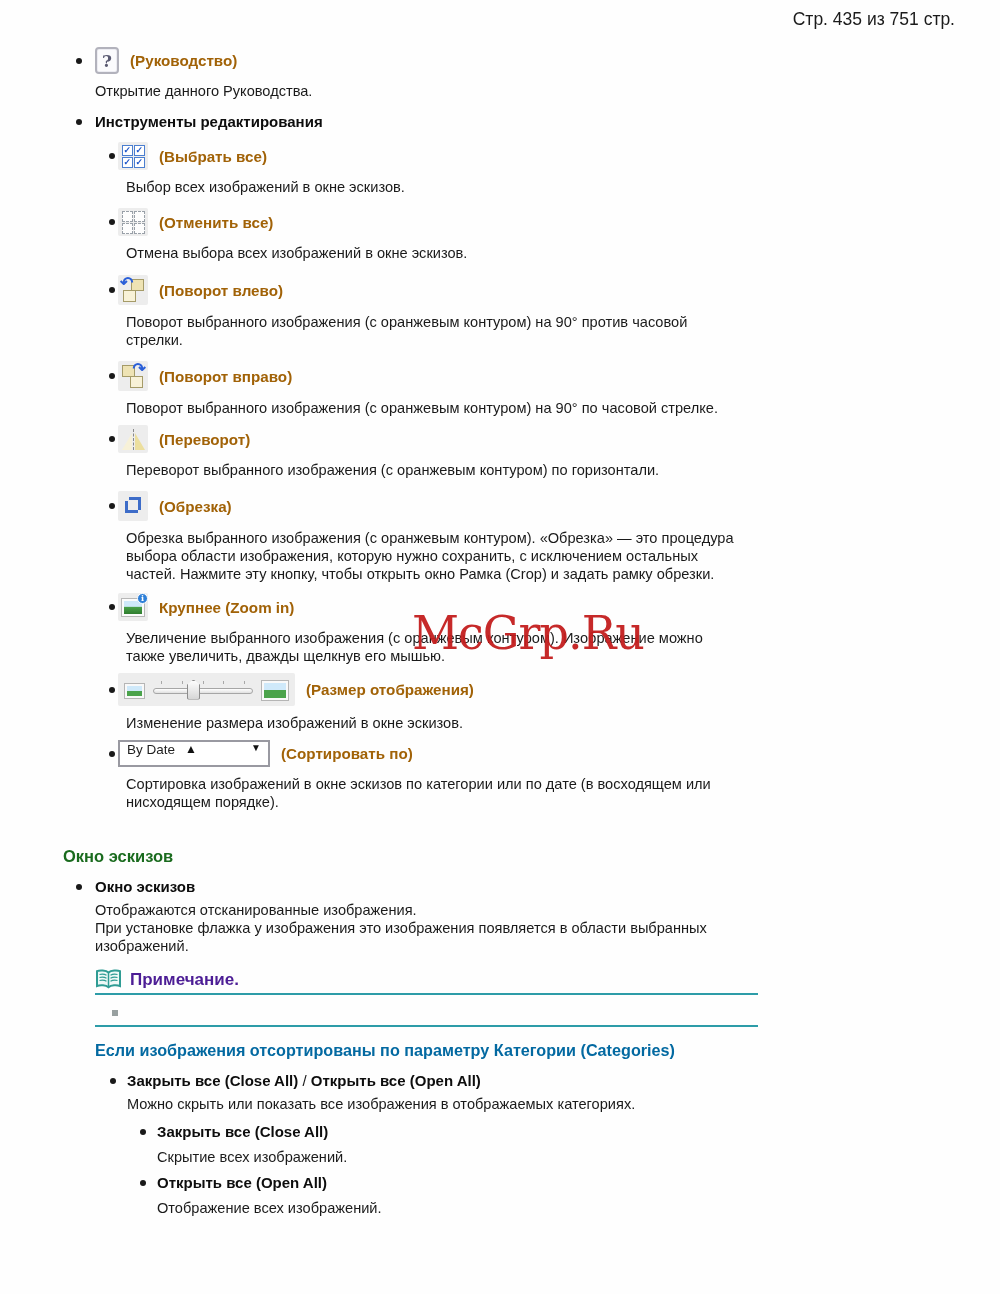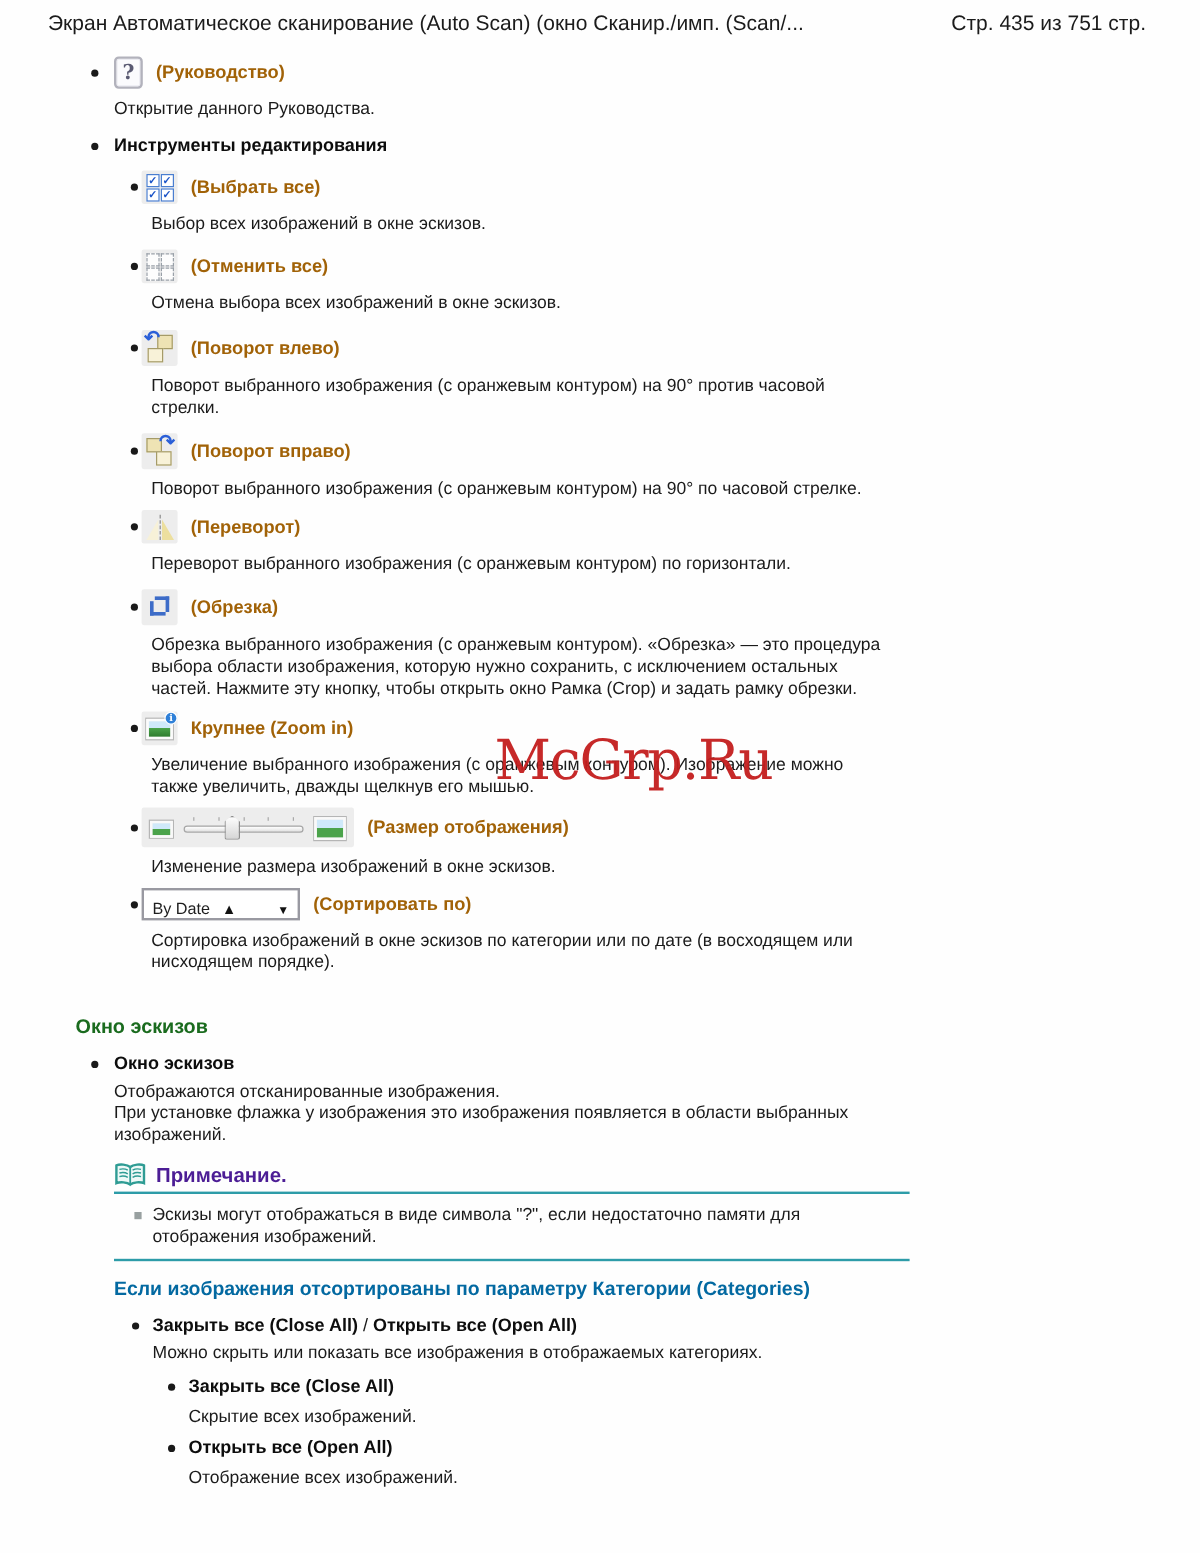--- a/index.html
+++ b/index.html
@@ -76,21 +76,21 @@
   .slider { position:relative; width:100px; height:8px; margin-top:2px; }
   .ticks { position:absolute; top:-7px; left:8px; right:8px; display:flex; justify-content:space-between; }
   .tick { width:1px; height:3px; background:#a8a8a8; }
   .track { position:absolute; top:0; left:0; right:0; height:6px; background:linear-gradient(#ffffff,#e0e0e0);
     border:1px solid #a6a6a6; border-radius:3px; }
   .sl-thumb { position:absolute; left:34px; top:-8px; width:13px; height:20px;
     background:linear-gradient(#fdfdfd,#d6d6d6); border:1px solid #8c8c8c;
     clip-path:polygon(50% 0,100% 26%,100% 100%,0 100%,0 26%); border-radius:2px; }
 
   
-  .dd { display:inline-flex; align-items:flex-end; width:132px; height:27px; background:#fff;
+  .dd { display:inline-flex; align-items:flex-start; width:152px; height:27px; background:#fff;
     border:2px solid #9999a1; padding:0 7px; font-size:13.5px; color:#1e1e1e; }
   .dd .asc { margin-left:10px; font-size:12px; color:#111; }
   .dd .chev { margin-left:auto; font-size:10px; color:#111; }
 
   
   .watermark { position:absolute; left:412px; top:606px; font-family:"DejaVu Serif", serif;
     font-size:46px; color:#c41e1e; letter-spacing:-1px; z-index:5; opacity:.95; }
 
   
   .h-green { margin:36px 0 0 63px; color:#1a6b1e; font-size:16.5px; font-weight:bold; }
@@ -103,21 +103,20 @@
   .note-line { height:2px; background:#2d9ca8; margin-left:95px; width:663px; }
   .note-line.top { margin-top:3px; }
   .note-line.bottom { margin-top:9px; }
   .note-item { display:flex; gap:9px; margin:9px 0 0 112px; }
   .sq { flex:none; width:6px; height:6px; background:#98a0a0; margin-top:6px; }
 </style>
 </head>
 <body>
 
 <div class="header">
-  <span class="title">Экран Автоматическое сканирование (Auto Scan) (окно Сканир./имп. (Scan/...</span>
   <span class="page-info">Стр. 435 из 751 стр.</span>
 </div>
 
 <div class="row lv1 dot mt17">
   <span class="help-icon">?</span>
   <span class="tool-label">(Руководство)</span>
 </div>
 <div class="desc desc-lv1">Открытие данного Руководства.</div>
 
 <div class="row lv1 dot mt13">
@@ -250,22 +249,20 @@
     <path d="M13.5 3.5 C11 1.2, 4.5 1, 2 2.2 L2 17 C5 15.8, 11 16, 13.5 18.2 C16 16, 22 15.8, 25 17 L25 2.2 C22.5 1, 16 1.2, 13.5 3.5 Z" fill="#eef9f7" stroke="#2f9c94" stroke-width="2"></path>
     <line x1="13.5" y1="3.5" x2="13.5" y2="18" stroke="#2f9c94" stroke-width="1.5"></line>
     <path d="M4.5 5.5 C7 4.8, 9.5 5, 11.5 6.2 M4.5 8.5 C7 7.8, 9.5 8, 11.5 9.2 M4.5 11.5 C7 10.8, 9.5 11, 11.5 12.2" stroke="#2f9c94" stroke-width="1.2" fill="none"></path>
     <path d="M15.5 6.2 C17.5 5, 20 4.8, 22.5 5.5 M15.5 9.2 C17.5 8, 20 7.8, 22.5 8.5 M15.5 12.2 C17.5 11, 20 10.8, 22.5 11.5" stroke="#2f9c94" stroke-width="1.2" fill="none"></path>
   </svg>
   <span class="note-title">Примечание.</span>
 </div>
 <div class="note-line top"></div>
 <div class="note-item">
   <span class="sq"></span>
-  <span class="desc">Эскизы могут отображаться в виде символа "?", если недостаточно памяти для
-отображения изображений.</span>
 </div>
 <div class="note-line bottom"></div>
 
 <div class="h-black">Если изображения отсортированы по параметру Категории (Categories)</div>
 
 <div class="row lv1 dot mt12" style="padding-left:127px">
   <span style="font-size:15px"><span class="b-label">Закрыть все (Close All)</span><span> / </span><span class="b-label">Открыть все (Open All)</span></span>
 </div>
 <style>.row.lv1[style*="127px"].dot::before{left:110px}</style>
 <div class="desc" style="margin:6px 0 0 127px">Можно скрыть или показать все изображения в отображаемых категориях.</div>

